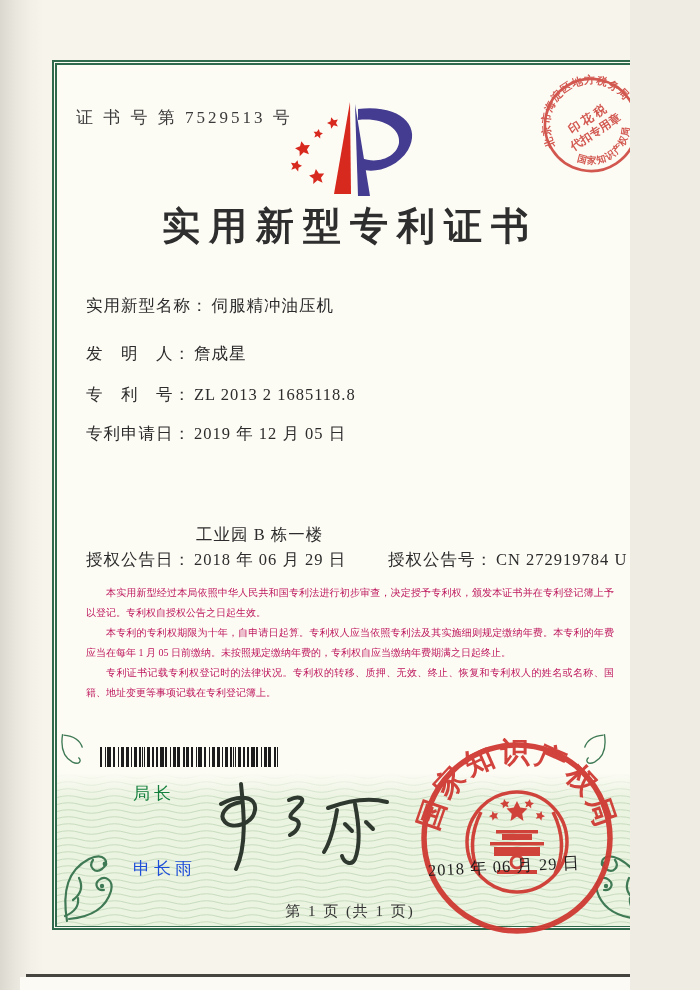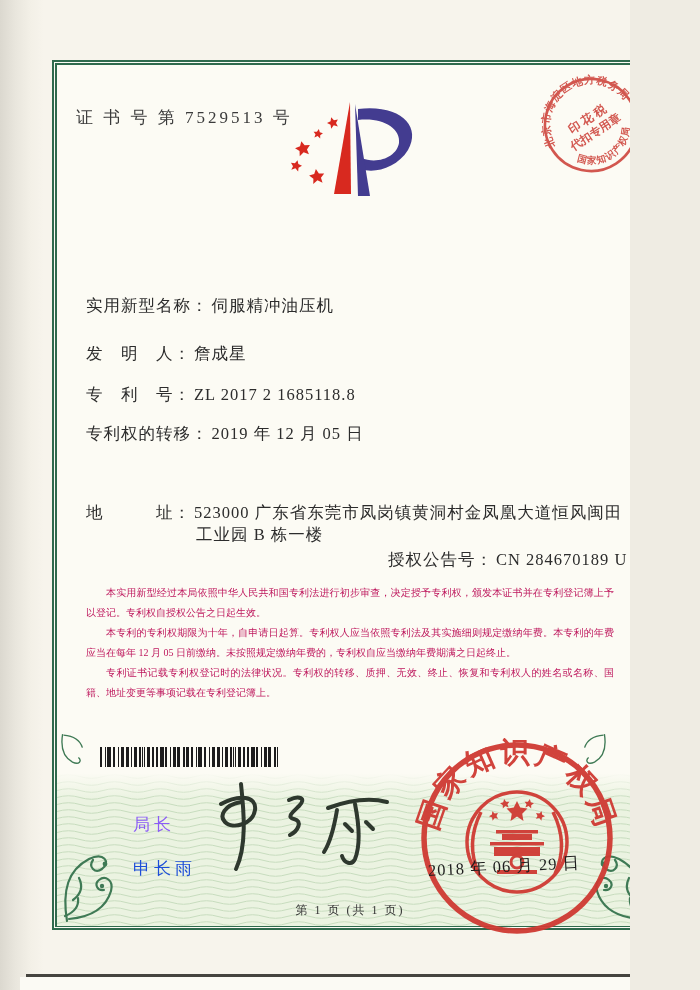--- a/index.html
+++ b/index.html
@@ -27,25 +27,25 @@
   .row .val{margin-left:3px;}
   .addr2{left:193px;text-align:center;}
   .auth-no{left:388px;}
   .body-text{position:absolute;left:86px;top:583px;width:528px;font-size:10px;line-height:20px;
     color:#be185d;text-align:justify;}
   .body-text p{margin:0;text-indent:2em;}
   .barcode{position:absolute;left:100px;top:747px;width:178px;height:20px;
     background:
      repeating-linear-gradient(90deg,#1c1c1c 0 2px,rgba(0,0,0,0) 2px 5px,#1c1c1c 5px 6px,rgba(0,0,0,0) 6px 8px,#1c1c1c 8px 11px,rgba(0,0,0,0) 11px 13px),
      repeating-linear-gradient(90deg,#1c1c1c 0 1px,rgba(0,0,0,0) 1px 7px);}
-  .director-label{left:133px;top:813px;font-size:17px;letter-spacing:4px;color:#8b5cf6;}
+  .director-label{left:133px;top:782px;font-size:17px;letter-spacing:4px;color:#15803d;}
   .director-name{left:133px;top:857px;font-size:17px;letter-spacing:4px;color:#1d4ed8;}
   .seal-date{left:428px;top:856px;font-size:16.5px;letter-spacing:1px;color:#1d1d1d;
     transform:rotate(-3deg);}
-  .footer-page{left:0;top:902px;width:700px;text-align:center;font-size:12px;color:#333;letter-spacing:2px;}
+  .footer-page{left:0;top:902px;width:700px;text-align:center;font-size:15px;color:#333;letter-spacing:2px;}
   svg{position:absolute;}
   .logo-svg{left:276px;top:96px;}
   .stamp-svg{left:534px;top:66px;opacity:.92;}
   .seal-svg{left:415px;top:738px;opacity:.95;}
   .sig-svg{left:195px;top:772px;}
   .orn-bl{left:59px;top:828px;}
   .orn-br{left:549px;top:828px;transform:scaleX(-1);}
   .orn-tl{left:59px;top:776px;transform:scale(.45,-.45);transform-origin:0 0; }
   .orn-tr{left:608px;top:776px;transform:scale(-.45,-.45);transform-origin:0 0;}
 </style>
@@ -134,46 +134,47 @@
         <textPath href="#arcTop" startOffset="50%" text-anchor="middle">北京市海淀区地方税务局</textPath>
       </text>
       <text font-size="9.5" font-weight="bold" letter-spacing="1">
         <textPath href="#arcBot" startOffset="50%" text-anchor="middle">国家知识产权局</textPath>
       </text>
       <text x="0" y="-3" text-anchor="middle" font-size="12" font-weight="bold">印 花 税</text>
       <text x="0" y="12" text-anchor="middle" font-size="11.5" font-weight="bold">代扣专用章</text>
     </g>
   </svg>
 
+  <div class="text title">实用新型专利证书</div>
 
   <div class="row" style="top:343px">
     <span class="lbl">发　明　人：</span><span class="val">詹成星</span>
   </div>
   <div class="row" style="top:295px">
     <span class="lbl">实用新型名称：</span><span class="val">伺服精冲油压机</span>
   </div>
   <div class="row" style="top:384px">
-    <span class="lbl">专　利　号：</span><span class="val">ZL 2017 2 1685118.8</span>
+    <span class="lbl">专　利　号：</span><span class="val">ZL 2013 2 1685118.8</span>
   </div>
   <div class="row" style="top:423px">
-    <span class="lbl">专利权的转移：</span><span class="val">2019 年 12 月 05 日</span>
-  </div>
-  <div class="row" style="top:502px">
-    <span class="lbl">地　　　址：</span><span class="val">523000 广东省东莞市凤岗镇黄洞村金凤凰大道恒风闽田</span>
+    <span class="lbl">专利申请日：</span><span class="val">2019 年 12 月 05 日</span>
   </div>
   <div class="row addr2" style="top:524px">
     <span class="val">工业园 B 栋一楼</span>
   </div>
+  <div class="row" style="top:549px">
+    <span class="lbl">授权公告日：</span><span class="val">2018 年 06 月 29 日</span>
+  </div>
   <div class="row auth-no" style="top:549px">
-    <span class="lbl">授权公告号：</span><span class="val">CN 284670189 U</span>
+    <span class="lbl">授权公告号：</span><span class="val">CN 272919784 U</span>
   </div>
 
   <div class="body-text">
     <p>本实用新型经过本局依照中华人民共和国专利法进行初步审查，决定授予专利权，颁发本证书并在专利登记簿上予以登记。专利权自授权公告之日起生效。</p>
-    <p>本专利的专利权期限为十年，自申请日起算。专利权人应当依照专利法及其实施细则规定缴纳年费。本专利的年费应当在每年 12 月 05 日前缴纳。未按照规定缴纳年费的，专利权自应当缴纳年费期满之日起终止。</p>
+    <p>本专利的专利权期限为十年，自申请日起算。专利权人应当依照专利法及其实施细则规定缴纳年费。本专利的年费应当在每年 1 月 05 日前缴纳。未按照规定缴纳年费的，专利权自应当缴纳年费期满之日起终止。</p>
     <p>专利证书记载专利权登记时的法律状况。专利权的转移、质押、无效、终止、恢复和专利权人的姓名或名称、国籍、地址变更等事项记载在专利登记簿上。</p>
   </div>
 
   <div class="barcode"></div>
 
   <div class="text director-label">局长</div>
   <div class="text director-name">申长雨</div>
 
   <svg class="sig-svg" width="215" height="112" viewBox="0 0 215 112">
     <g fill="none" stroke="#2e382e" stroke-width="4" stroke-linecap="round">

